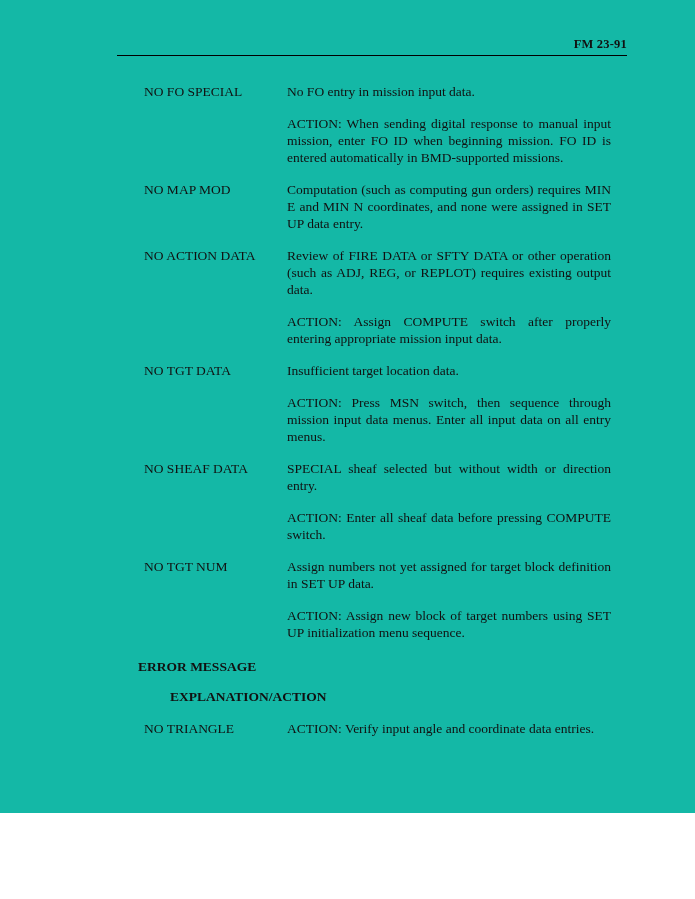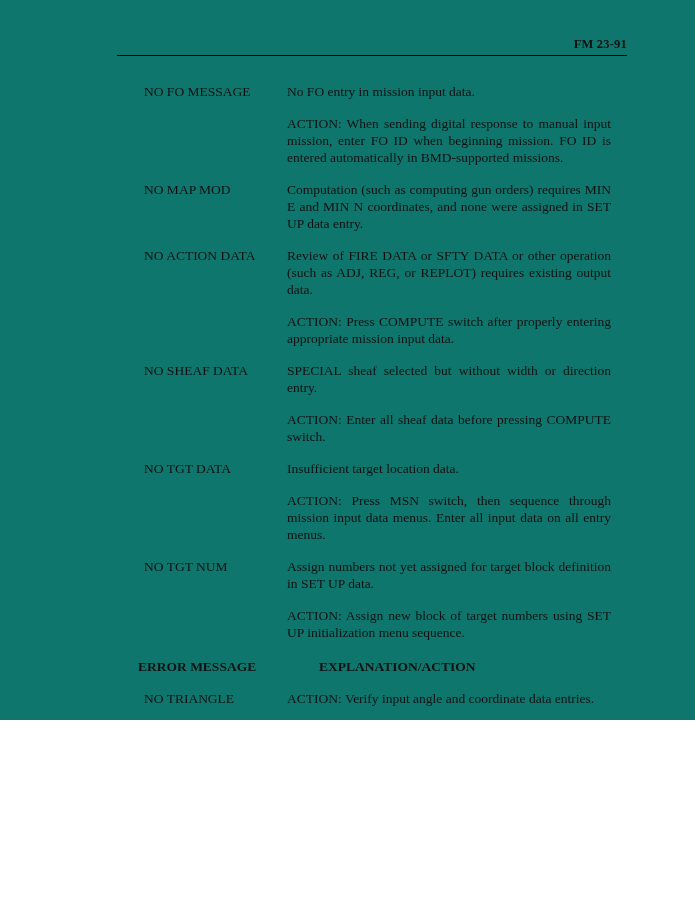--- a/index.html
+++ b/index.html
@@ -3,22 +3,22 @@
 <meta charset="utf-8">
 <style>
   html, body {
     margin: 0;
     padding: 0;
     background: #ffffff;
   }
   .page {
     position: relative;
     width: 695px;
-    height: 720px;
-    background: #0f766e;
+    height: 813px;
+    background: #14b8a6;
     font-family: "Liberation Serif", serif;
     color: #111111;
     overflow: hidden;
   }
   .doc-ref {
     position: absolute;
     top: 37px;
     right: 68px;
     font-size: 12.5px;
     font-weight: bold;
@@ -56,27 +56,29 @@
   }
   .para {
     margin: 0 16px 15px 0;
     text-align: justify;
   }
   .heading-row {
     display: flex;
     padding-left: 21px;
     font-weight: bold;
     margin: 2px 0 15px 0;
+    flex-direction: column;
   }
   .heading-term {
     width: 149px;
     flex-shrink: 0;
   }
   .heading-desc {
     padding-left: 32px;
+    margin-top: 13px;
   }
   .footer-bar {
     position: absolute;
     top: 836px;
     left: 117px;
     width: 510px;
     height: 4px;
     background: #000000;
   }
   .page-number {
@@ -92,55 +94,55 @@
 <body>
 
 <div class="page">
 
   <span class="doc-ref">FM 23-91</span>
   <hr class="header-rule">
 
   <main class="content">
 
     <section class="row">
-      <div class="term">NO FO MESSAGE</div>
+      <div class="term">NO FO SPECIAL</div>
       <div class="desc">
         <p class="para">No FO entry in mission input data.</p>
         <p class="para">ACTION:  When sending digital response to manual input mission, enter FO ID when beginning mission.  FO ID is entered automatically in BMD-supported missions.</p>
       </div>
     </section>
 
     <section class="row">
       <div class="term">NO MAP MOD</div>
       <div class="desc">
         <p class="para">Computation (such as computing gun orders) requires MIN E and MIN N coordinates, and none were assigned in SET UP data entry.</p>
       </div>
     </section>
 
     <section class="row">
       <div class="term">NO ACTION DATA</div>
       <div class="desc">
         <p class="para">Review of FIRE DATA or SFTY DATA or other operation (such as ADJ, REG, or REPLOT) requires existing output data.</p>
-        <p class="para">ACTION:  Press COMPUTE switch after properly entering appropriate mission input data.</p>
+        <p class="para">ACTION:  Assign COMPUTE switch after properly entering appropriate mission input data.</p>
+      </div>
+    </section>
+
+    <section class="row">
+      <div class="term">NO TGT DATA</div>
+      <div class="desc">
+        <p class="para">Insufficient target location data.</p>
+        <p class="para">ACTION:  Press MSN switch, then sequence through mission input data menus.  Enter all input data on all entry menus.</p>
       </div>
     </section>
 
     <section class="row">
       <div class="term">NO SHEAF DATA</div>
       <div class="desc">
         <p class="para">SPECIAL sheaf selected but without width or direction entry.</p>
         <p class="para">ACTION:  Enter all sheaf data before pressing COMPUTE switch.</p>
-      </div>
-    </section>
-
-    <section class="row">
-      <div class="term">NO TGT DATA</div>
-      <div class="desc">
-        <p class="para">Insufficient target location data.</p>
-        <p class="para">ACTION:  Press MSN switch, then sequence through mission input data menus.  Enter all input data on all entry menus.</p>
       </div>
     </section>
 
     <section class="row">
       <div class="term">NO TGT NUM</div>
       <div class="desc">
         <p class="para">Assign numbers not yet assigned for target block definition in SET UP data.</p>
         <p class="para">ACTION:  Assign new block of target numbers using SET UP initialization menu sequence.</p>
       </div>
     </section>

